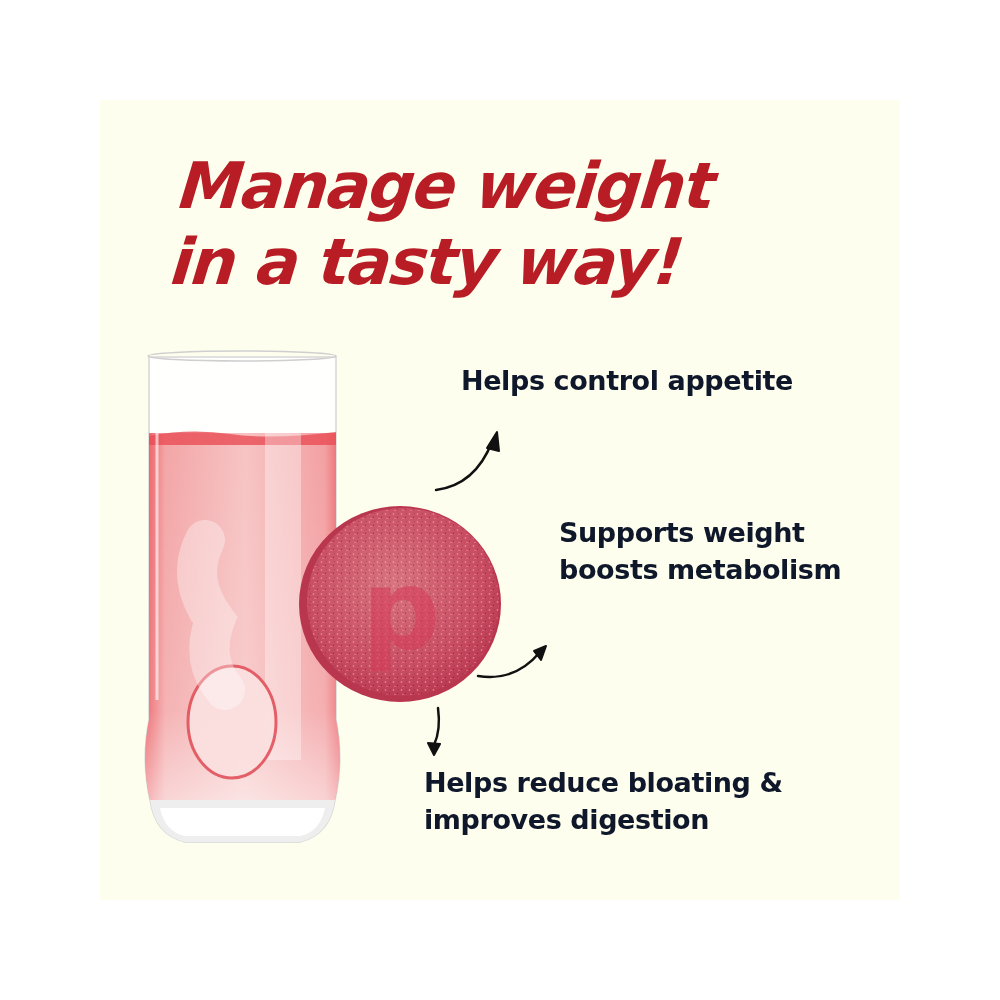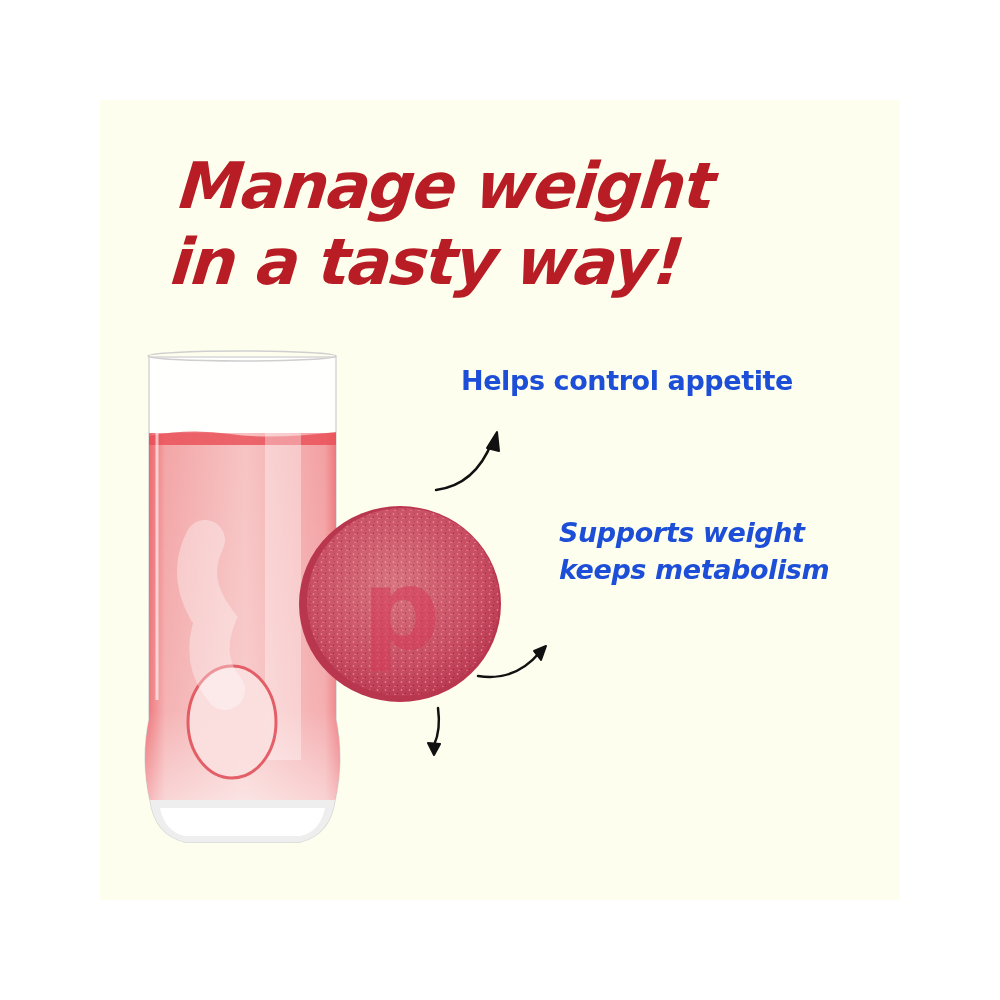--- a/index.html
+++ b/index.html
@@ -31,26 +31,26 @@
       transform-origin: left bottom;
     }
     .headline span { display: block; white-space: nowrap; }
     .benefit {
       position: absolute;
       margin: 0;
       font-family: "DejaVu Sans", "Liberation Sans", sans-serif;
       font-weight: bold;
       font-size: 27px;
       line-height: 37px;
-      color: #1d4ed8;
+      color: #0f172a;
       letter-spacing: -0.4px;
     }
     .benefit span { display: block; white-space: nowrap; }
     .b1 { left: 461px; top: 362px; }
-    .b2 { left: 559px; top: 514px; font-style: italic; }
+    .b2 { left: 559px; top: 514px; }
     .b3 { left: 424px; top: 764px; }
     .illustration { position: absolute; left: 0; top: 0; width: 1000px; height: 1000px; }
     .arrow { position: absolute; left: 0; top: 0; width: 1000px; height: 1000px; pointer-events: none; }
   </style>
 </head>
 <body>
 
 <div class="panel"></div>
 
 <h1 class="headline">
@@ -134,17 +134,19 @@
     <path d="M428 743 L434 755 L440 744 Z" fill="#111" stroke="#111" stroke-width="2" stroke-linejoin="round"></path>
   </g>
 </svg>
 
 <p class="benefit b1">
   <span>Helps control appetite</span>
 </p>
 
 <p class="benefit b2">
   <span>Supports weight</span>
-  <span>keeps metabolism</span>
+  <span>boosts metabolism</span>
 </p>
 
 <p class="benefit b3">
+  <span>Helps reduce bloating &amp;</span>
+  <span>improves digestion</span>
 </p>
 
 </body></html>

